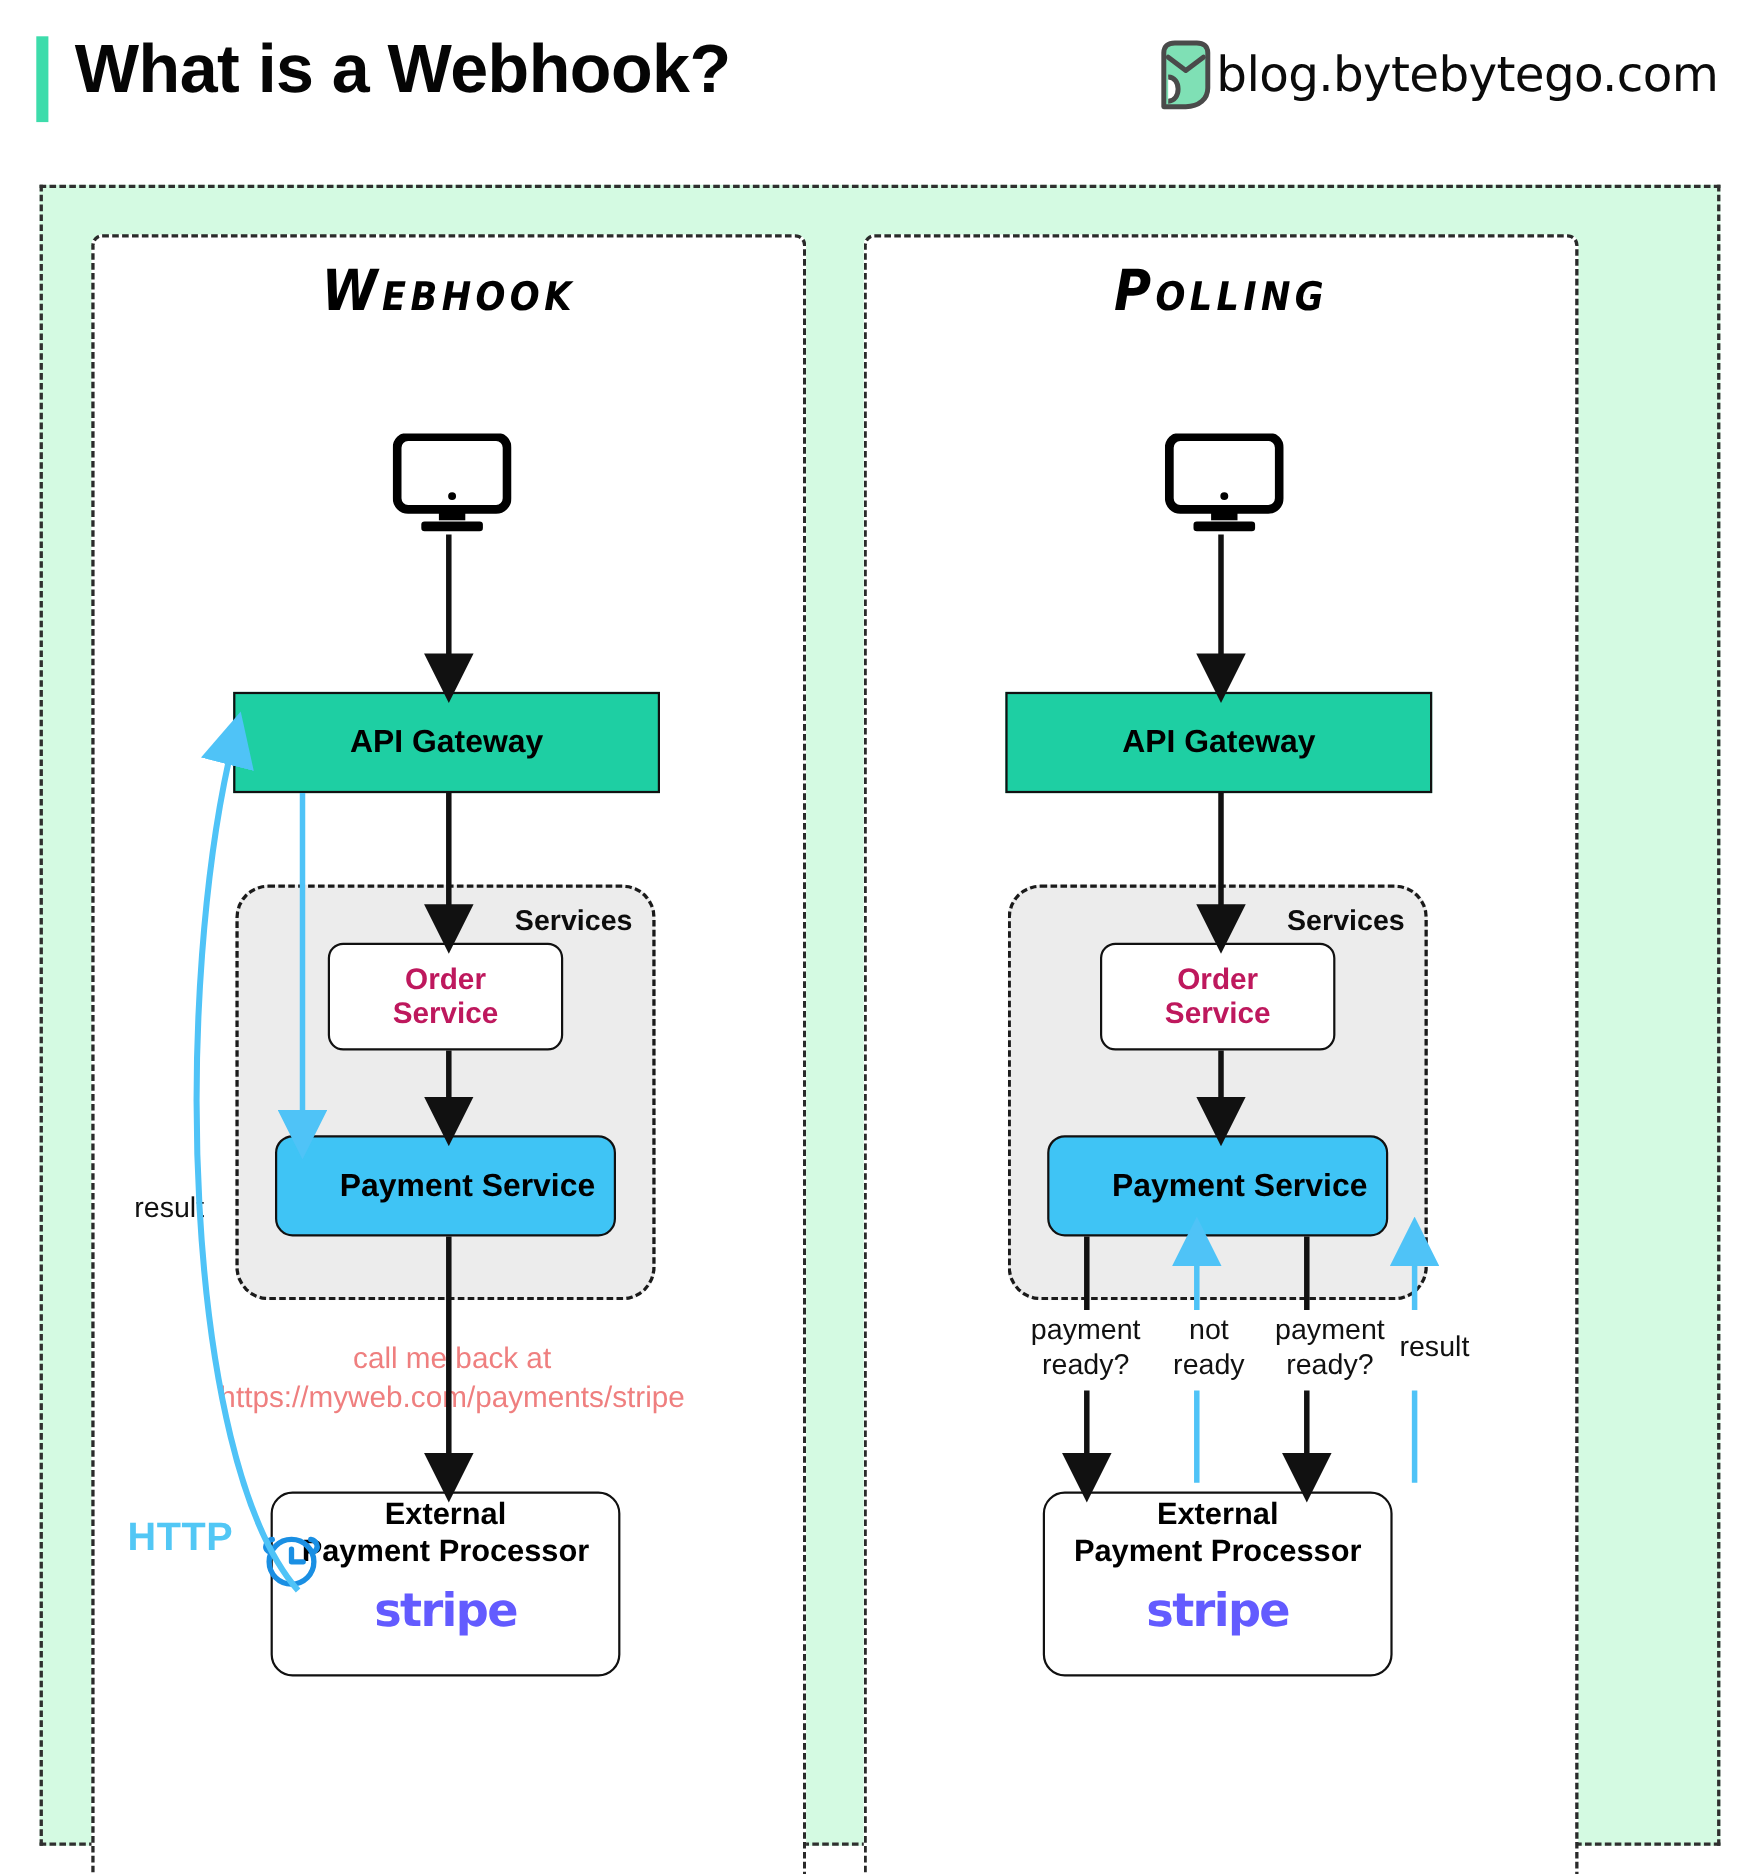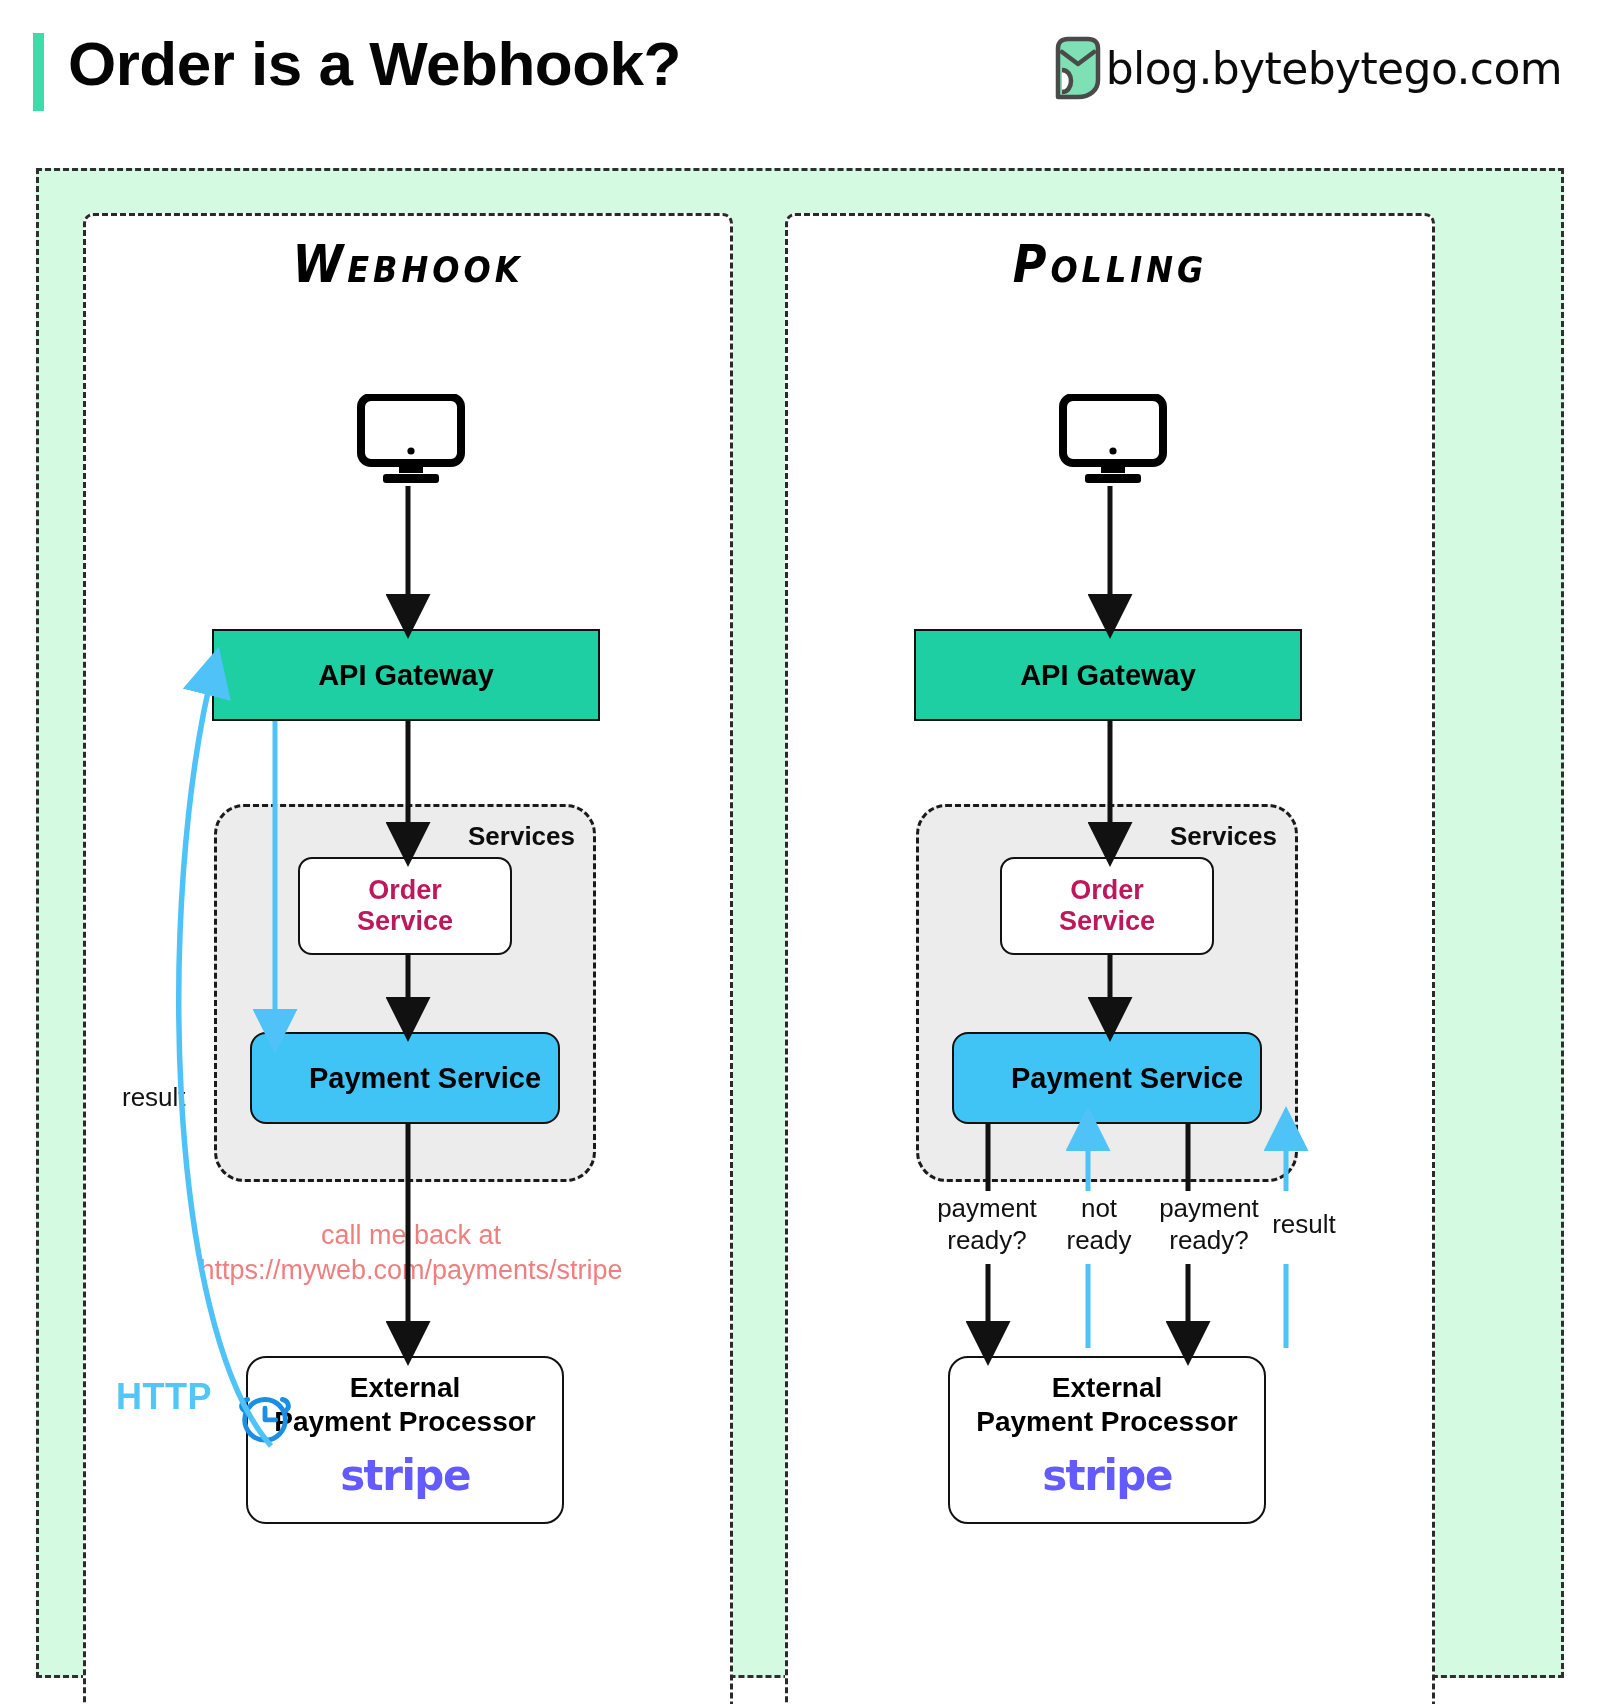--- a/index.html
+++ b/index.html
@@ -88,21 +88,21 @@
   .pay-box {
     position: absolute; width: 310px; height: 92px;
     background: #3fc4f5; border: 2.5px solid #111; border-radius: 16px;
     display: flex; align-items: center; justify-content: center;
     font-size: 29px; font-weight: bold; color: #000; padding-left: 40px;
   }
   .ext-box {
     position: absolute; width: 318px; height: 168px;
     background: #fff; border: 2.5px solid #111; border-radius: 20px;
     display: flex; flex-direction: column; align-items: center;
-    padding-top: 14px; gap: 2px;
+    padding-top: 2px; gap: 2px;
   }
   .ext-line { font-size: 28px; font-weight: bold; color: #000; line-height: 1.16; }
   .stripe-logo {
     margin-top: 10px; font-size: 42px; font-weight: bold;
     color: #635bff; letter-spacing: -1.5px;
     font-family: "DejaVu Sans", sans-serif;
   }
 
   
   .conn { position: absolute; left: 0; top: 0; overflow: visible; pointer-events: none; }
@@ -123,21 +123,21 @@
   }
   .clock-icon { position: absolute; width: 62px; height: 62px; }
 </style>
 </head>
 <body>
 
 <div id="root">
 
   <div class="header">
     <div class="title-accent"></div>
-    <div class="page-title">Order is a Webhook?</div>
+    <div class="page-title">What is a Webhook?</div>
     <div class="brand">
       <svg class="brand-logo" viewBox="0 0 56 64">
         <path d="M8 12 C8 6 12 3 18 3 L38 3 C44 3 48 6 48 12 L48 44 C48 54 40 61 28 61 L8 61 Z" fill="#7fe0b5" stroke="#4a4a4a" stroke-width="4.5" stroke-linejoin="round"></path>
         <path d="M12 16 L28 28 L44 16" fill="none" stroke="#4a4a4a" stroke-width="4.5" stroke-linecap="round" stroke-linejoin="round"></path>
         <path d="M12 34 C24 34 24 56 12 56" fill="#ffffff" stroke="#4a4a4a" stroke-width="4.5" stroke-linejoin="round"></path>
       </svg>
       <div class="brand-url">blog.bytebytego.com</div>
     </div>
   </div>
 

